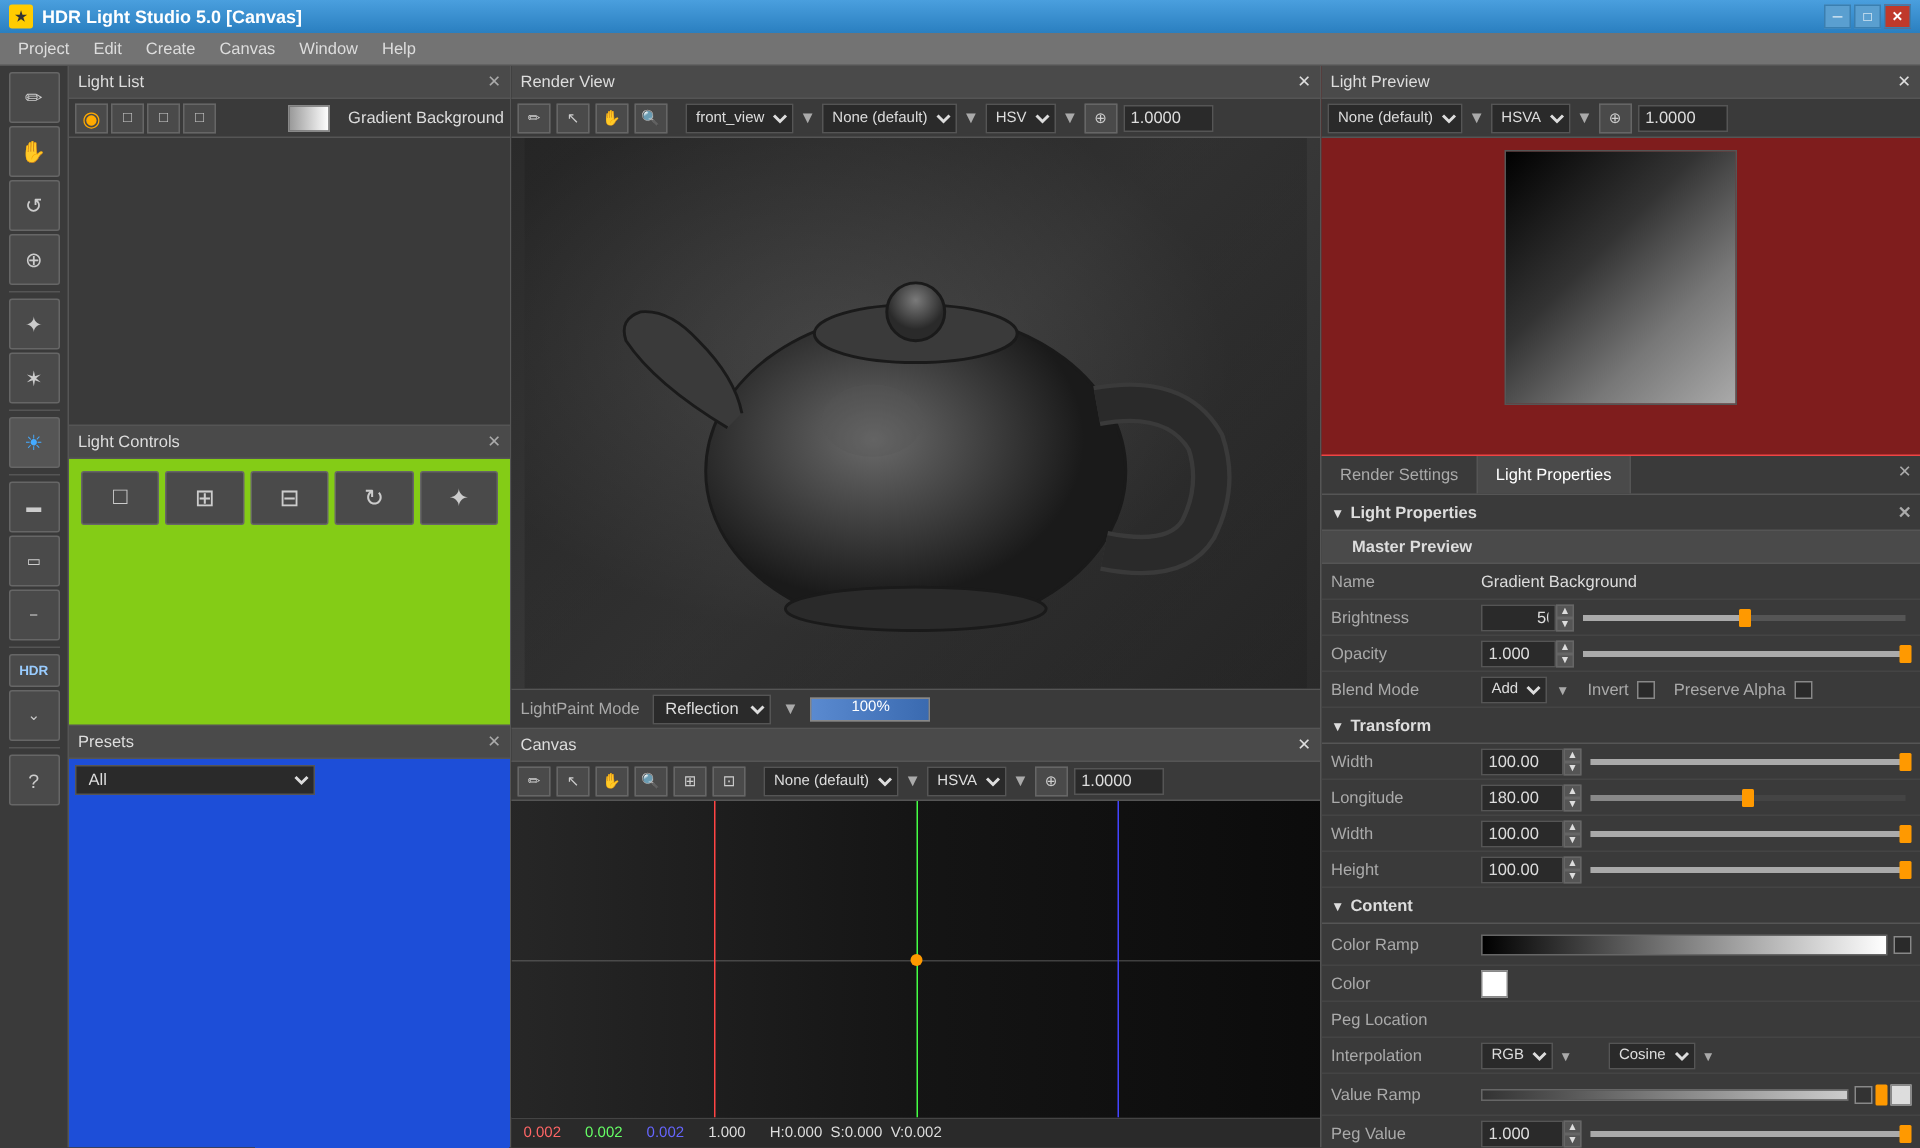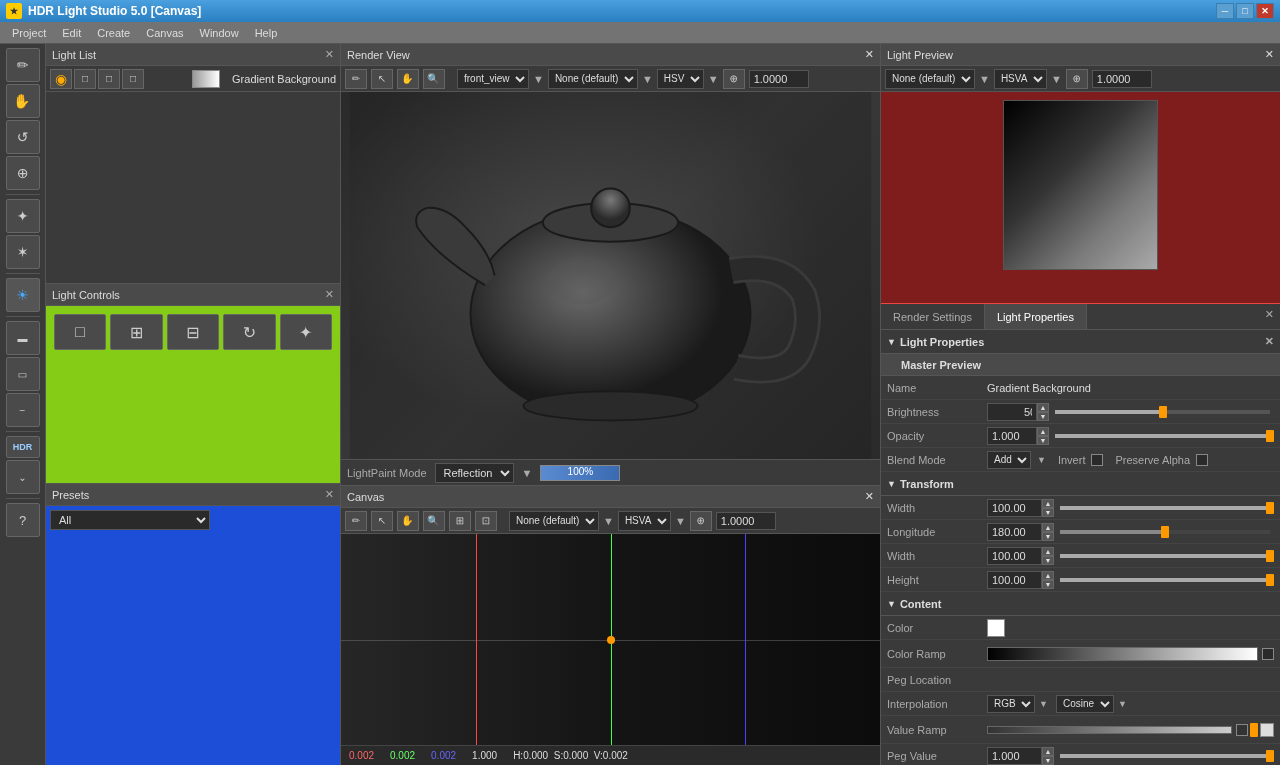--- a/index.html
+++ b/index.html
@@ -841,49 +841,49 @@
               </div>
             </div>
           </div>
         </div>
 
         <div class="section-header">
           <span style="font-size:9px;">▼</span>
           <span style="margin-left:4px;">Content</span>
         </div>
 
-        <div class="prop-row">
-          <span class="prop-label">Color</span>
-          <div class="prop-value">
-            <div class="color-swatch"></div>
-          </div>
-        </div>
-
         <div class="prop-row" style="height:28px;">
           <span class="prop-label">Color Ramp</span>
           <div class="prop-value">
             <div style="flex:1; height:14px; background:linear-gradient(to right,#000,#fff); border:1px solid #666; cursor:pointer;"></div>
             <div class="prop-checkbox" style="margin-left:4px;"></div>
+          </div>
+        </div>
+
+        <div class="prop-row">
+          <span class="prop-label">Color</span>
+          <div class="prop-value">
+            <div class="color-swatch"></div>
           </div>
         </div>
 
         <div class="prop-row">
           <span class="prop-label">Peg Location</span>
           <div class="prop-value">
           </div>
         </div>
 
         <div class="prop-row">
           <span class="prop-label">Interpolation</span>
           <div class="prop-value" style="gap:4px;">
             <select class="prop-dropdown">
               <option>RGB</option>
             </select>
             <span style="color:#aaa; font-size:9px;">▼</span>
-            <select class="prop-dropdown" style="margin-left:4px;">
+            <select class="prop-dropdown" style="margin-left:20px;">
               <option>Cosine</option>
             </select>
             <span style="color:#aaa; font-size:9px;">▼</span>
           </div>
         </div>
 
         <div class="prop-row" style="height:28px;">
           <span class="prop-label">Value Ramp</span>
           <div class="prop-value">
             <div style="flex:1; height:8px; background:linear-gradient(to right,#333,#ccc); border:1px solid #666; cursor:pointer;"></div>

